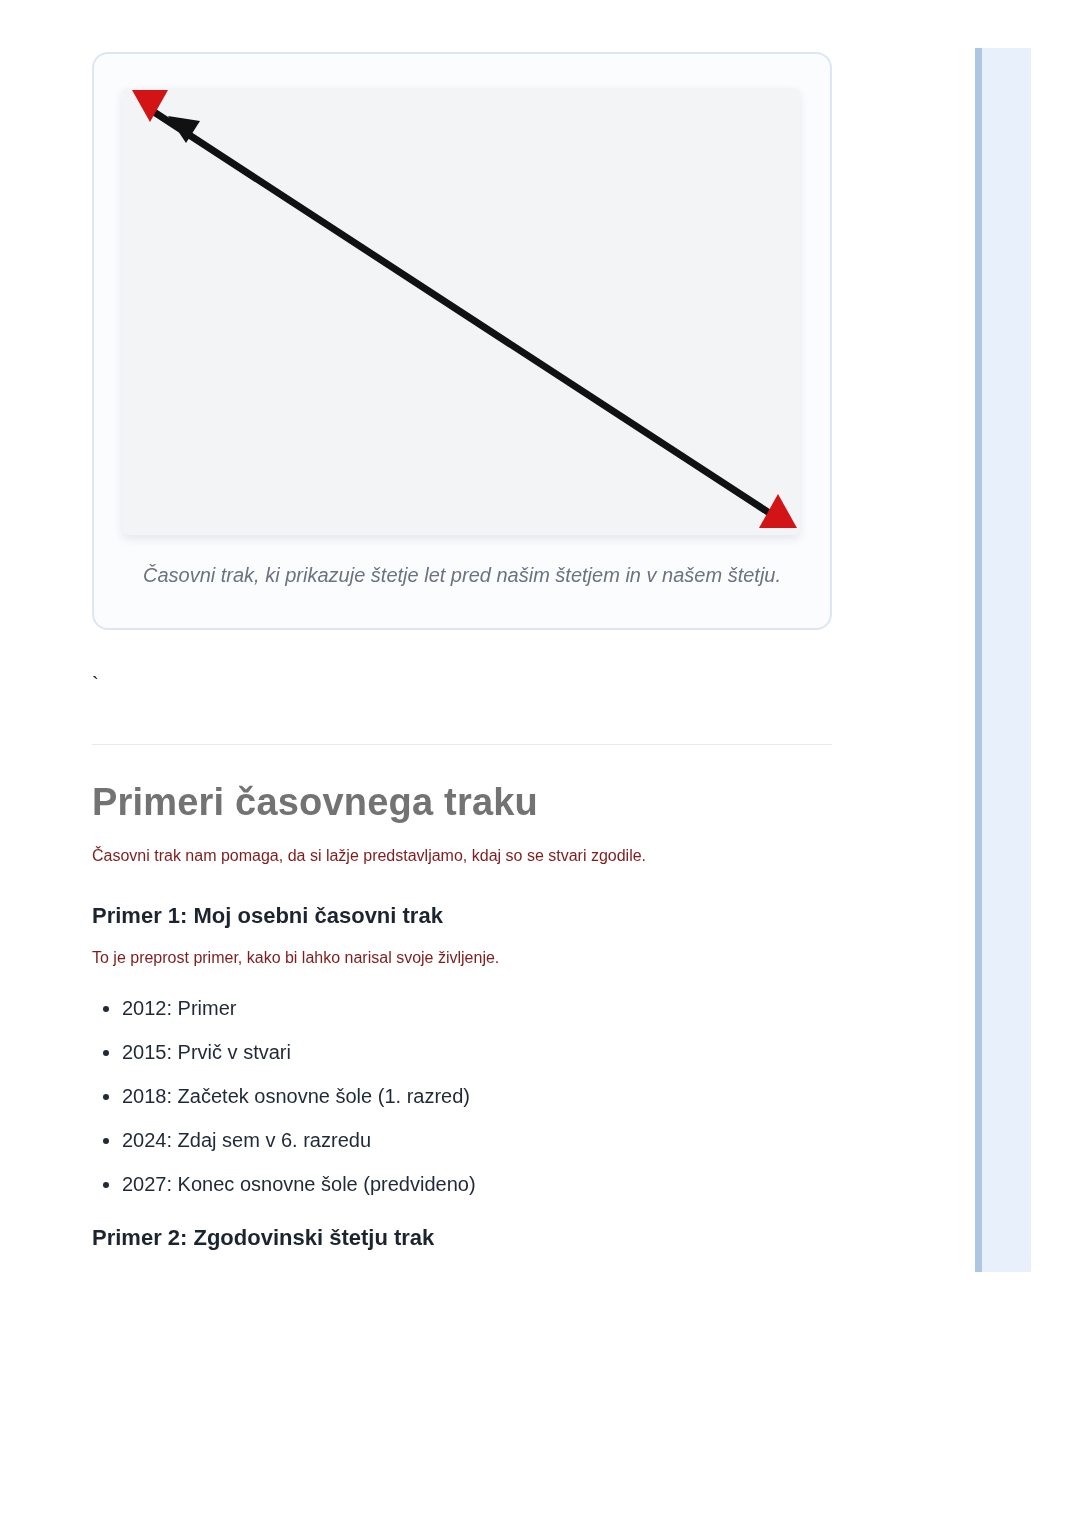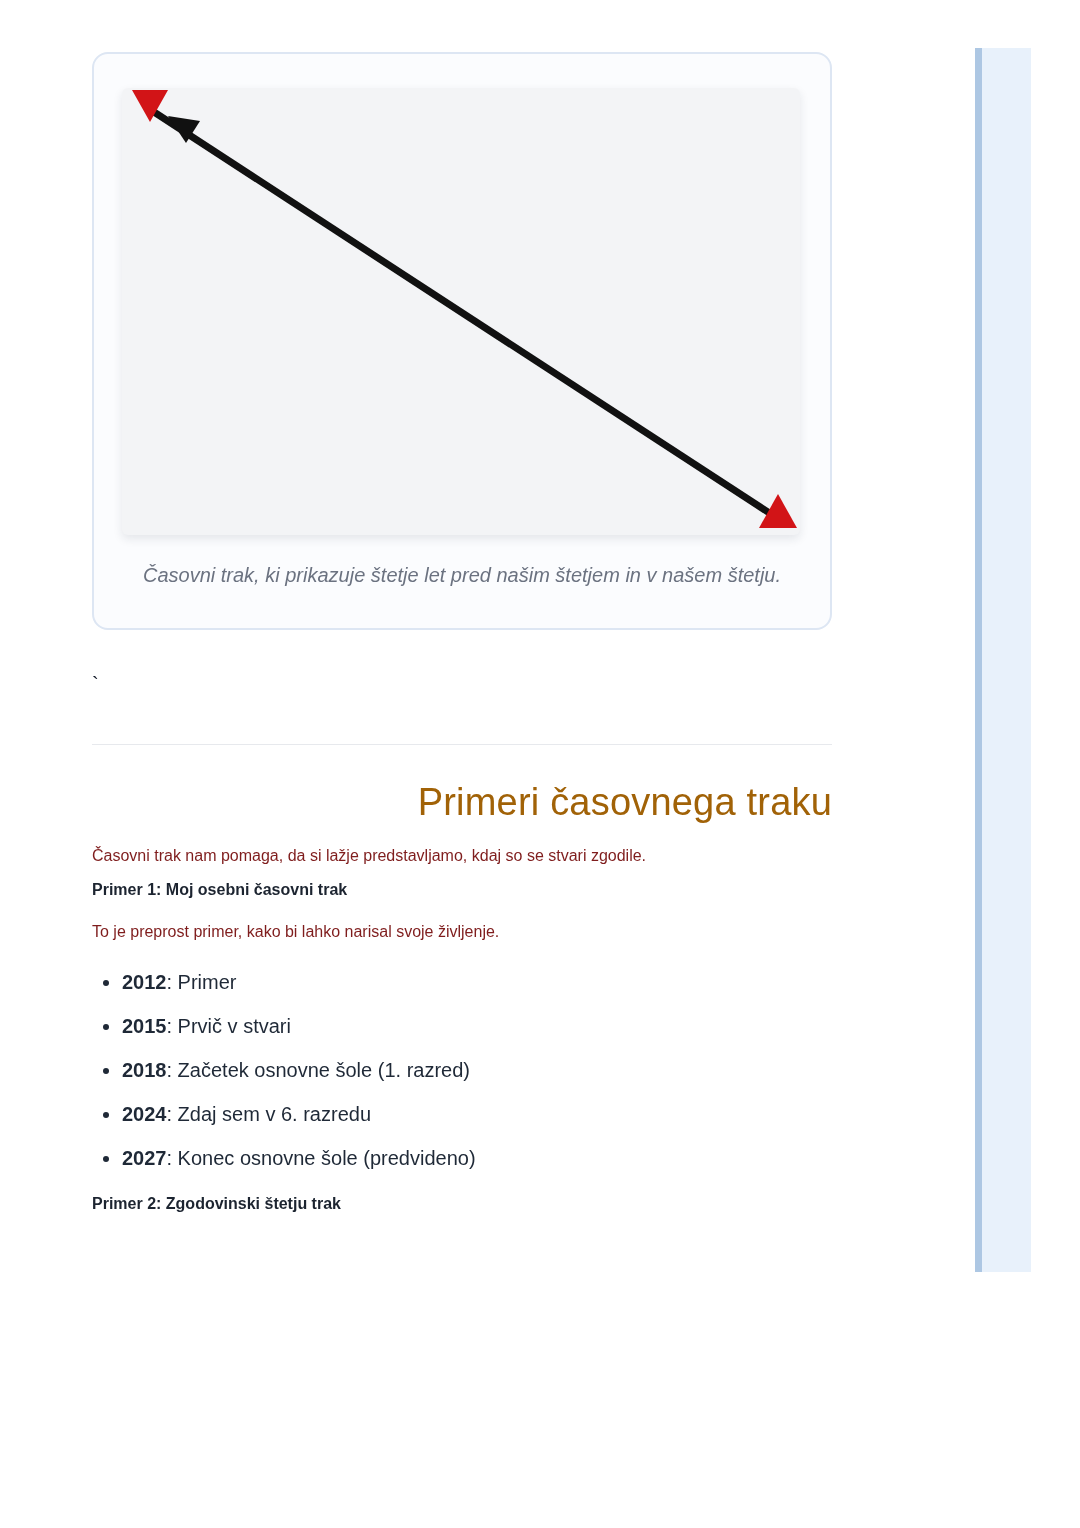--- a/index.html
+++ b/index.html
@@ -26,32 +26,32 @@
     margin-top:26px; text-align:center; font-style:italic;
     color:#6b7280; font-size:20px; line-height:28px;
   }
 
   .stray { margin-top:40px; font-size:20px; line-height:28px; color:#111827; }
 
   .divider { margin-top:46px; border:none; border-top:1px solid #e7e9ed; height:0; }
 
   .heading {
     margin-top:36px; font-size:38px; line-height:42px;
-    font-weight:normal; color:#a16207; letter-spacing:0.2px;text-align:right;
+    font-weight:bold; color:#737373; letter-spacing:0.2px;
   }
 
   .para { margin-top:14px; font-size:16px; line-height:38px; color:#7f1d1d; }
   .para.justify { text-align:justify; }
   .para.gap { margin-top:8px; }
 
-  .subhead { font-size:16px; line-height:30px; font-weight:bold; color:#1c2430; }
+  .subhead { margin-top:26px; font-size:22px; line-height:30px; font-weight:bold; color:#1c2430; }
 
   .timeline-list { margin:8px 0 0; padding-left:30px; list-style:disc; }
   .timeline-list li { font-size:20px; line-height:26px; margin:18px 0; color:#1f2937; }
-  .timeline-list li strong { font-weight:bold; }
+  .timeline-list li strong { font-weight:normal; }
 
   .ascii { margin-top:34px; font-size:20px; line-height:38px; text-align:justify; }
   .ascii strong { font-weight:bold; }
 
   
   .right-stripe {
     position:absolute; left:975px; top:48px; width:56px; height:1431px;
     background:#e8f1fb; border-left:7px solid #adc7e3; z-index:1;
   }
 

